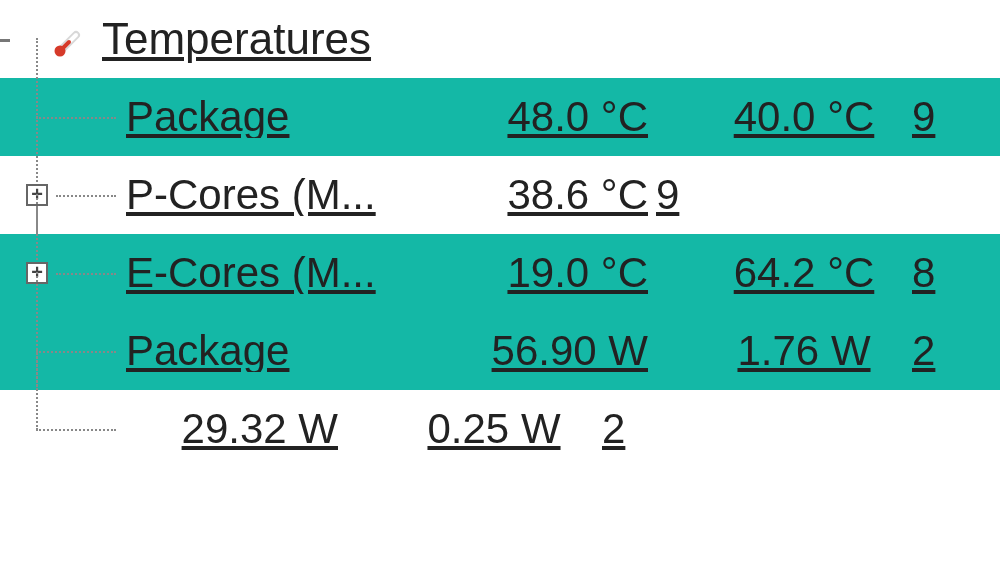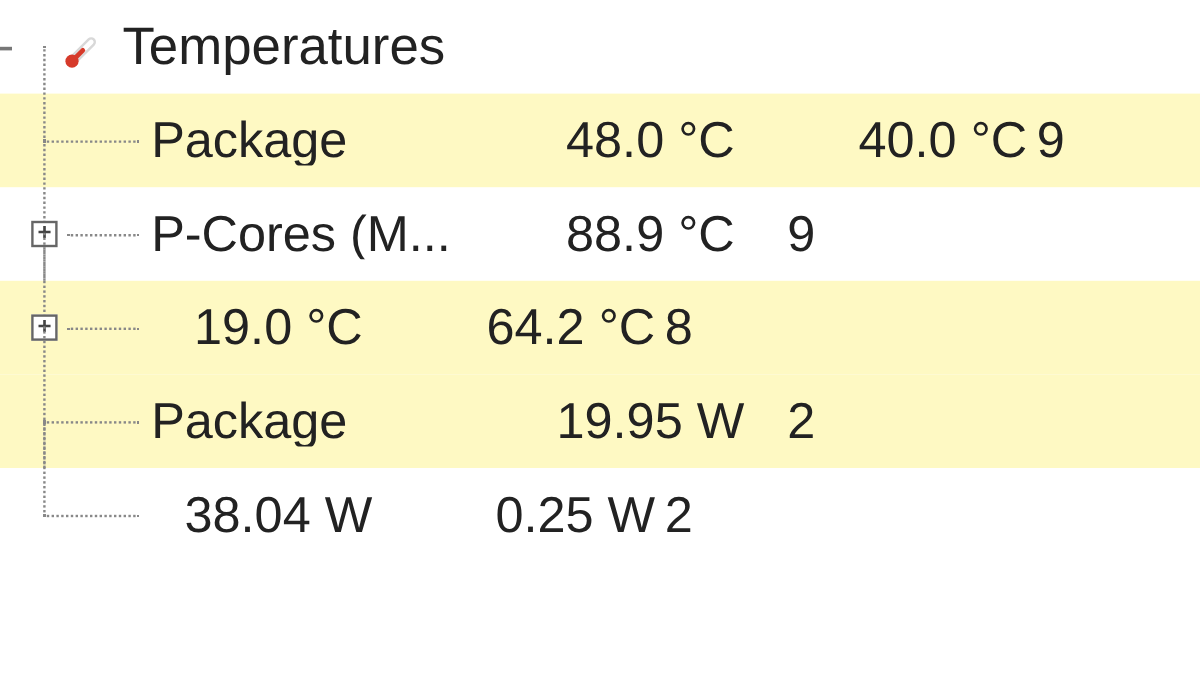--- a/index.html
+++ b/index.html
@@ -11,52 +11,54 @@
     font-family: "Segoe UI", Arial, sans-serif;
     overflow: hidden;
     color: #222;
   }
   .tree {
     position: relative;
     width: 1000px;
     height: 462px;
     font-size: 42px;
     line-height: 1.0;
+    text-decoration: underline;
   }
   .row {
     display: flex;
     align-items: center;
     height: 78px;
   }
   .row.shaded {
-    background: #fef9c3;
+    background: #14b8a6;
   }
   .gutter {
     flex: 0 0 126px;
     height: 100%;
     position: relative;
   }
   .label {
     flex: 0 0 310px;
     padding-left: 0;
     white-space: nowrap;
     overflow: hidden;
     text-overflow: clip;
   }
   .val {
     flex: 0 0 212px;
-    text-align: center;
+    text-align: right;
     white-space: nowrap;
     padding-right: 8px;
   }
   .val3 {
     flex: 0 0 200px;
-    text-align: right;
+    text-align: center;
     white-space: nowrap;
     padding-right: 8px;
+    margin-left: 48px;
   }
   .val4 {
     flex: 1 1 auto;
     text-align: left;
     white-space: nowrap;
     overflow: hidden;
   }
   .group-header {
     display: flex;
     align-items: center;
@@ -160,49 +162,51 @@
     <div class="val4">9</div>
   </div>
 
   <div class="row">
     <div class="gutter">
       <span class="vline" style="left:36px; top:-40px; height:118px;"></span>
       <span class="hline" style="left:56px; top:39px; width:60px;"></span>
       <span class="expand-box" style="left:26px;"></span>
     </div>
     <div class="label">P-Cores (M...</div>
-    <div class="val">88.9 °C</div>
+    <div class="val">38.6 °C</div>
     <div class="val4">9</div>
   </div>
 
   <div class="row shaded">
     <div class="gutter">
       <span class="vline" style="left:36px; top:-40px; height:70px;"></span>
       <span class="hline" style="left:56px; top:39px; width:60px;"></span>
       <span class="expand-box" style="left:26px;"></span>
     </div>
+    <div class="label">E-Cores (M...</div>
     <div class="val">19.0 °C</div>
     <div class="val3">64.2 °C</div>
     <div class="val4">8</div>
   </div>
 
 
   <div class="row shaded">
     <div class="gutter">
       <span class="vline" style="left:36px; top:-40px; height:118px;"></span>
       <span class="hline" style="left:36px; top:39px; width:80px;"></span>
     </div>
     <div class="label">Package</div>
-    <div class="val">19.95 W</div>
+    <div class="val">56.90 W</div>
+    <div class="val3">1.76 W</div>
     <div class="val4">2</div>
   </div>
 
   <div class="row">
     <div class="gutter">
       <span class="vline" style="left:36px; top:-40px; height:80px;"></span>
       <span class="hline" style="left:36px; top:39px; width:80px;"></span>
     </div>
-    <div class="val">38.04 W</div>
+    <div class="val">29.32 W</div>
     <div class="val3">0.25 W</div>
     <div class="val4">2</div>
   </div>
 
 </div>
 
 </body></html>

